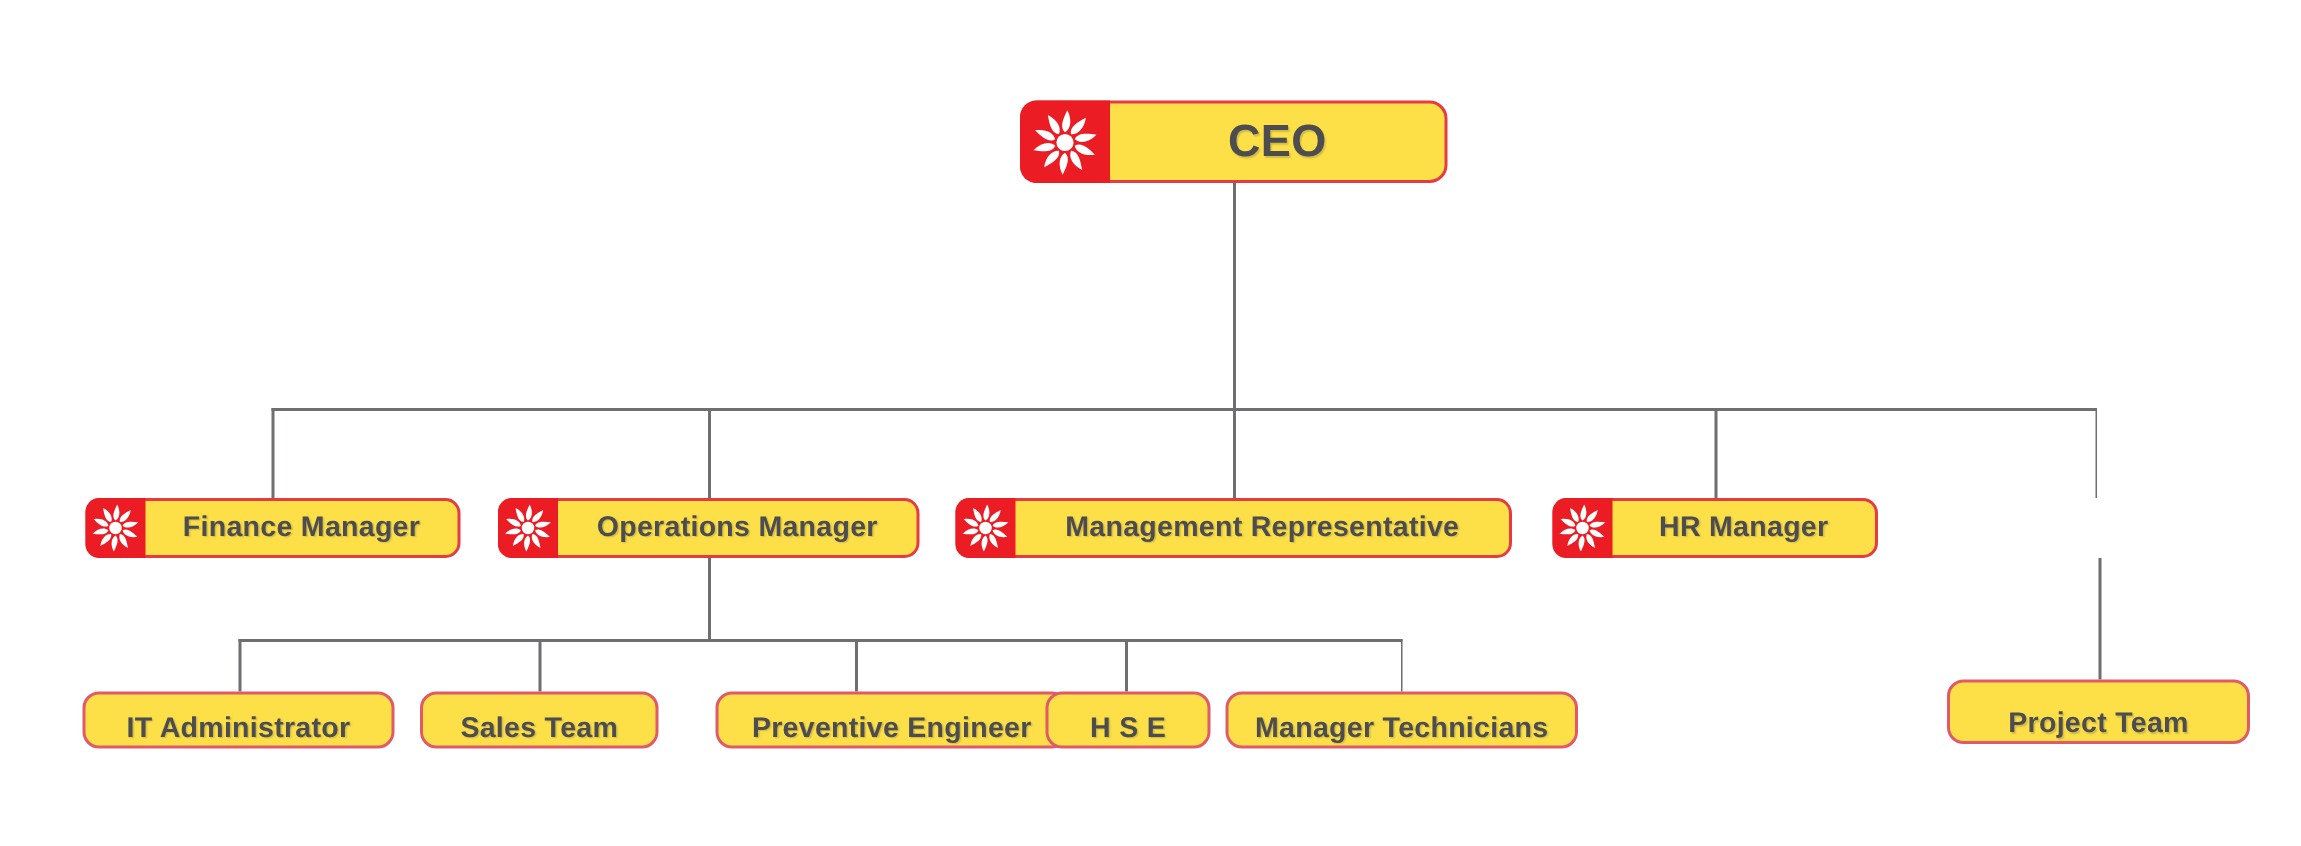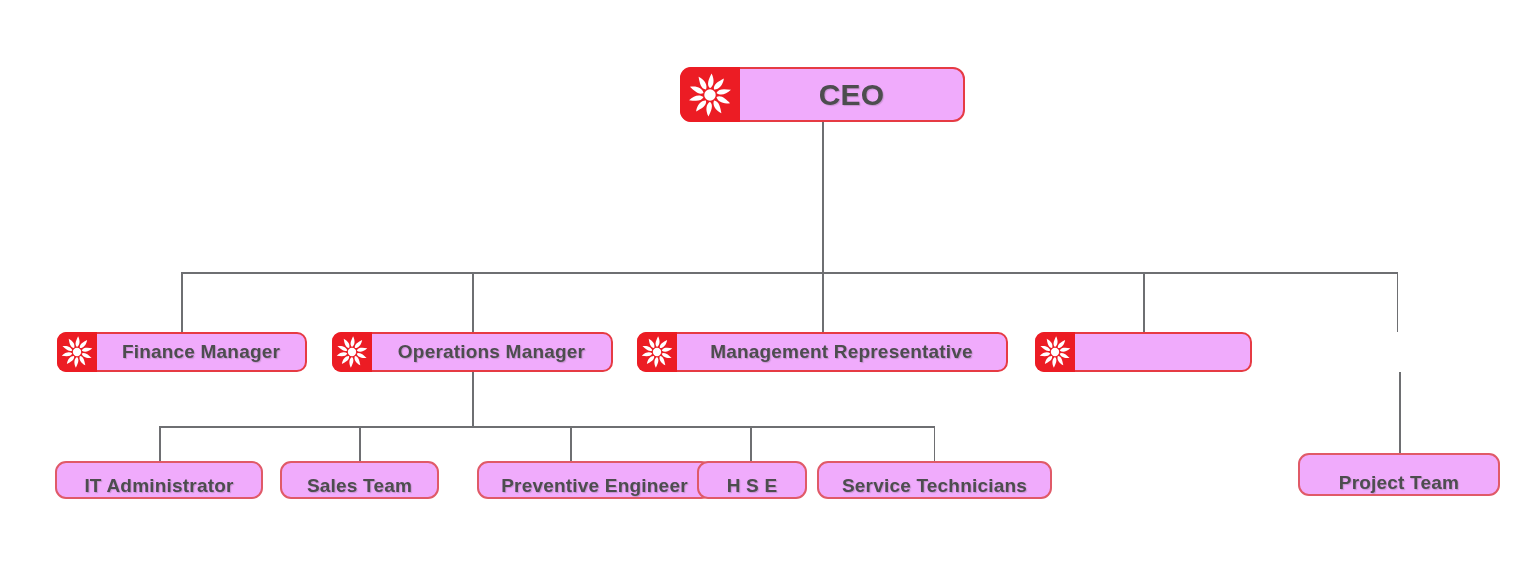--- a/index.html
+++ b/index.html
@@ -19,21 +19,21 @@
     overflow:hidden;
   }
   
   .cl{position:absolute;background:var(--line-gray);}
   .cl.v{width:1.5px;}
   .cl.h{height:1.5px;}
   
   .node{
     position:absolute;
     display:flex;align-items:stretch;
-    background:#f0abfc;
+    background:#fde047;
     border:2px solid var(--node-border);
     border-radius:10px;
   }
   .node .badge{
     display:flex;align-items:center;justify-content:center;
     background:var(--accent-red);
     border-radius:9px 0 0 9px;
     margin:-2px 0 -2px -2px;
     width:40px;flex:0 0 auto;
   }
@@ -131,40 +131,41 @@
     </span>
     <span class="label">Management Representative</span>
   </div>
 
   <div class="node" style="left:1035px;top:332px;width:217px;height:40px">
     <span class="badge">
       <svg viewBox="-20 -20 40 40" width="32" height="32">
           <use href="#sun-glyph"></use>
         </svg>
     </span>
+    <span class="label">HR Manager</span>
   </div>
 
 
   <div class="node leaf" style="left:55px;top:461px;width:208px;height:38px">
     <span class="label">IT Administrator</span>
   </div>
 
   <div class="node leaf" style="left:280px;top:461px;width:159px;height:38px">
     <span class="label">Sales Team</span>
   </div>
 
   <div class="node leaf" style="left:477px;top:461px;width:235px;height:38px">
     <span class="label">Preventive Engineer</span>
   </div>
 
   <div class="node leaf" style="left:697px;top:461px;width:110px;height:38px">
     <span class="label">H S E</span>
   </div>
 
   <div class="node leaf" style="left:817px;top:461px;width:235px;height:38px">
-    <span class="label">Service Technicians</span>
+    <span class="label">Manager Technicians</span>
   </div>
 
   <div class="node leaf" style="left:1298px;top:453px;width:202px;height:43px">
     <span class="label">Project Team</span>
   </div>
 
 </div>
 
 </body></html>

